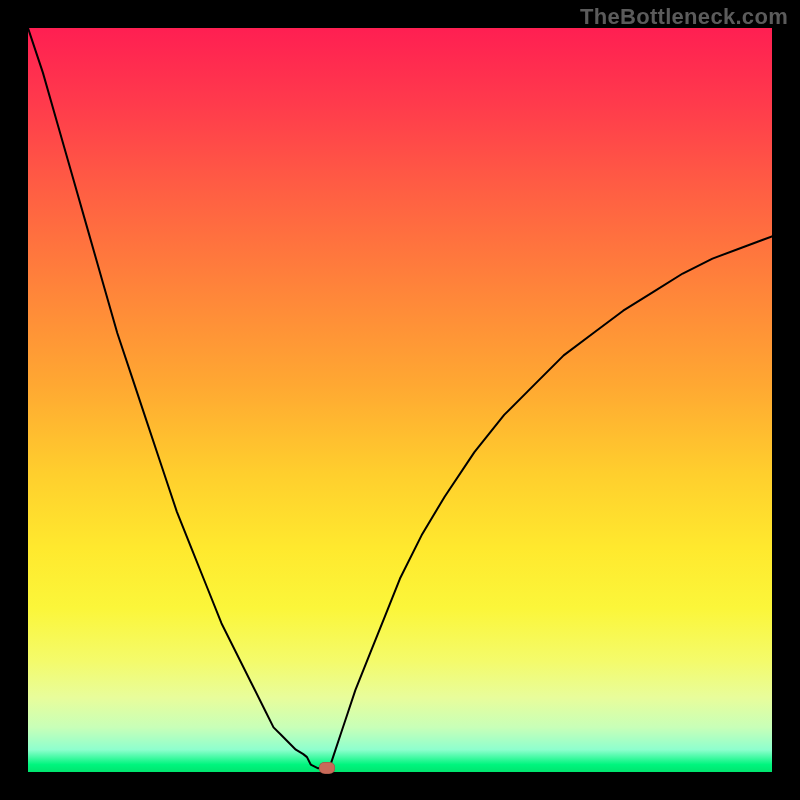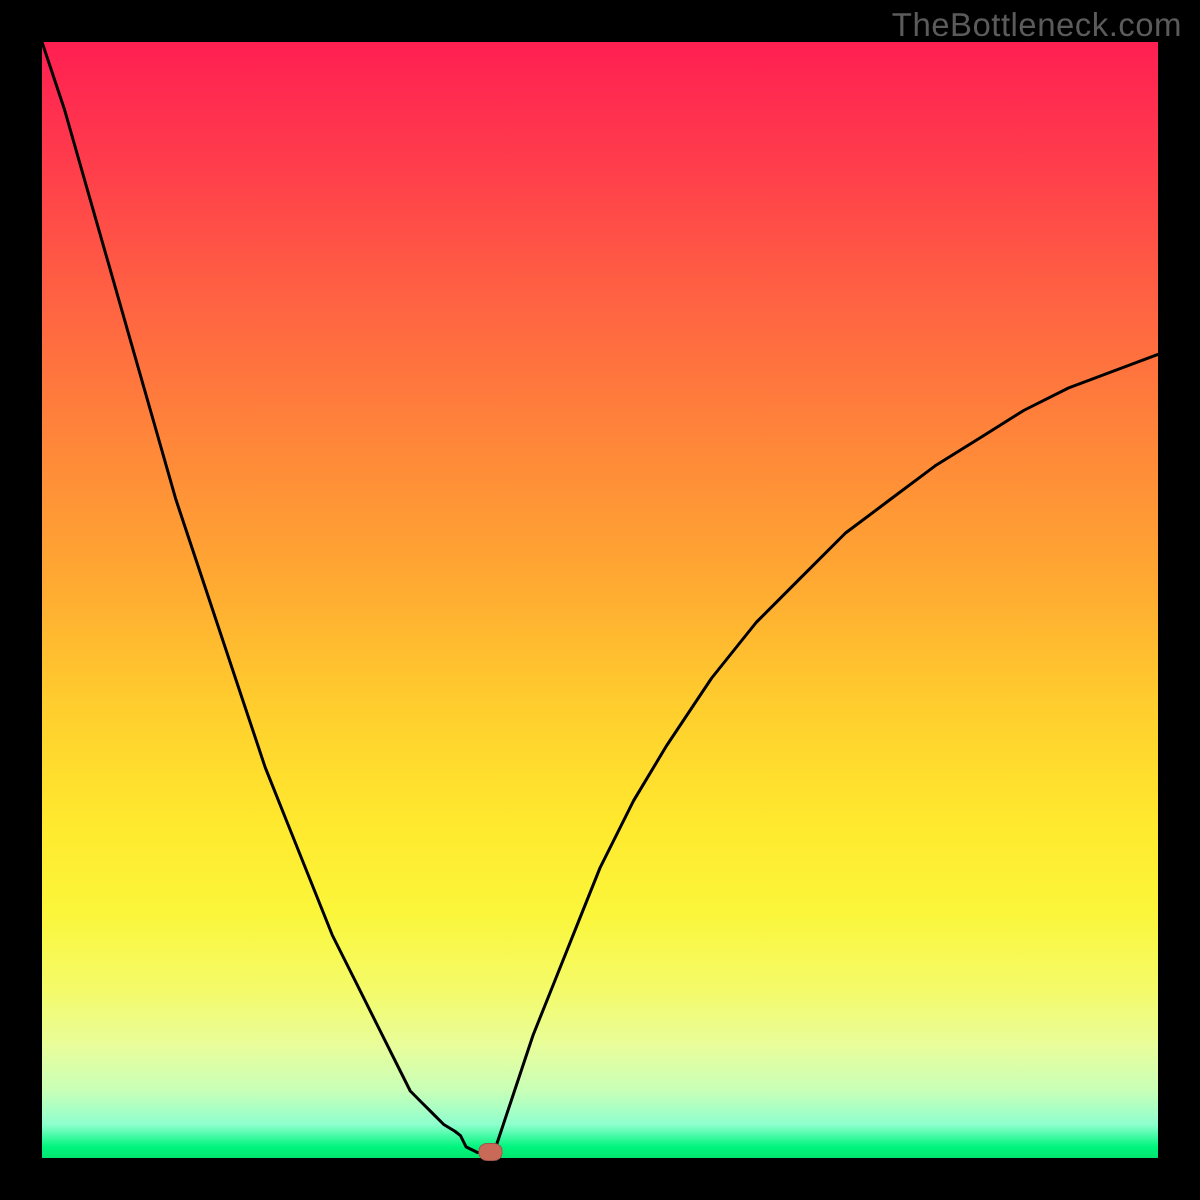--- a/index.html
+++ b/index.html
@@ -10,21 +10,21 @@
     background: #000;
     font-family: Arial, Helvetica, sans-serif;
     overflow: hidden;
   }
   .watermark {
     position: absolute;
     top: 4px;
     right: 12px;
     color: #5b5b5b;
     font-size: 22px;
-    font-weight: 400;
+    font-weight: 700;
     letter-spacing: 0.3px;
     z-index: 5;
     user-select: none;
   }
   .plot-frame {
     position: absolute;
     left: 28px;
     top: 28px;
     width: 744px;
     height: 744px;

